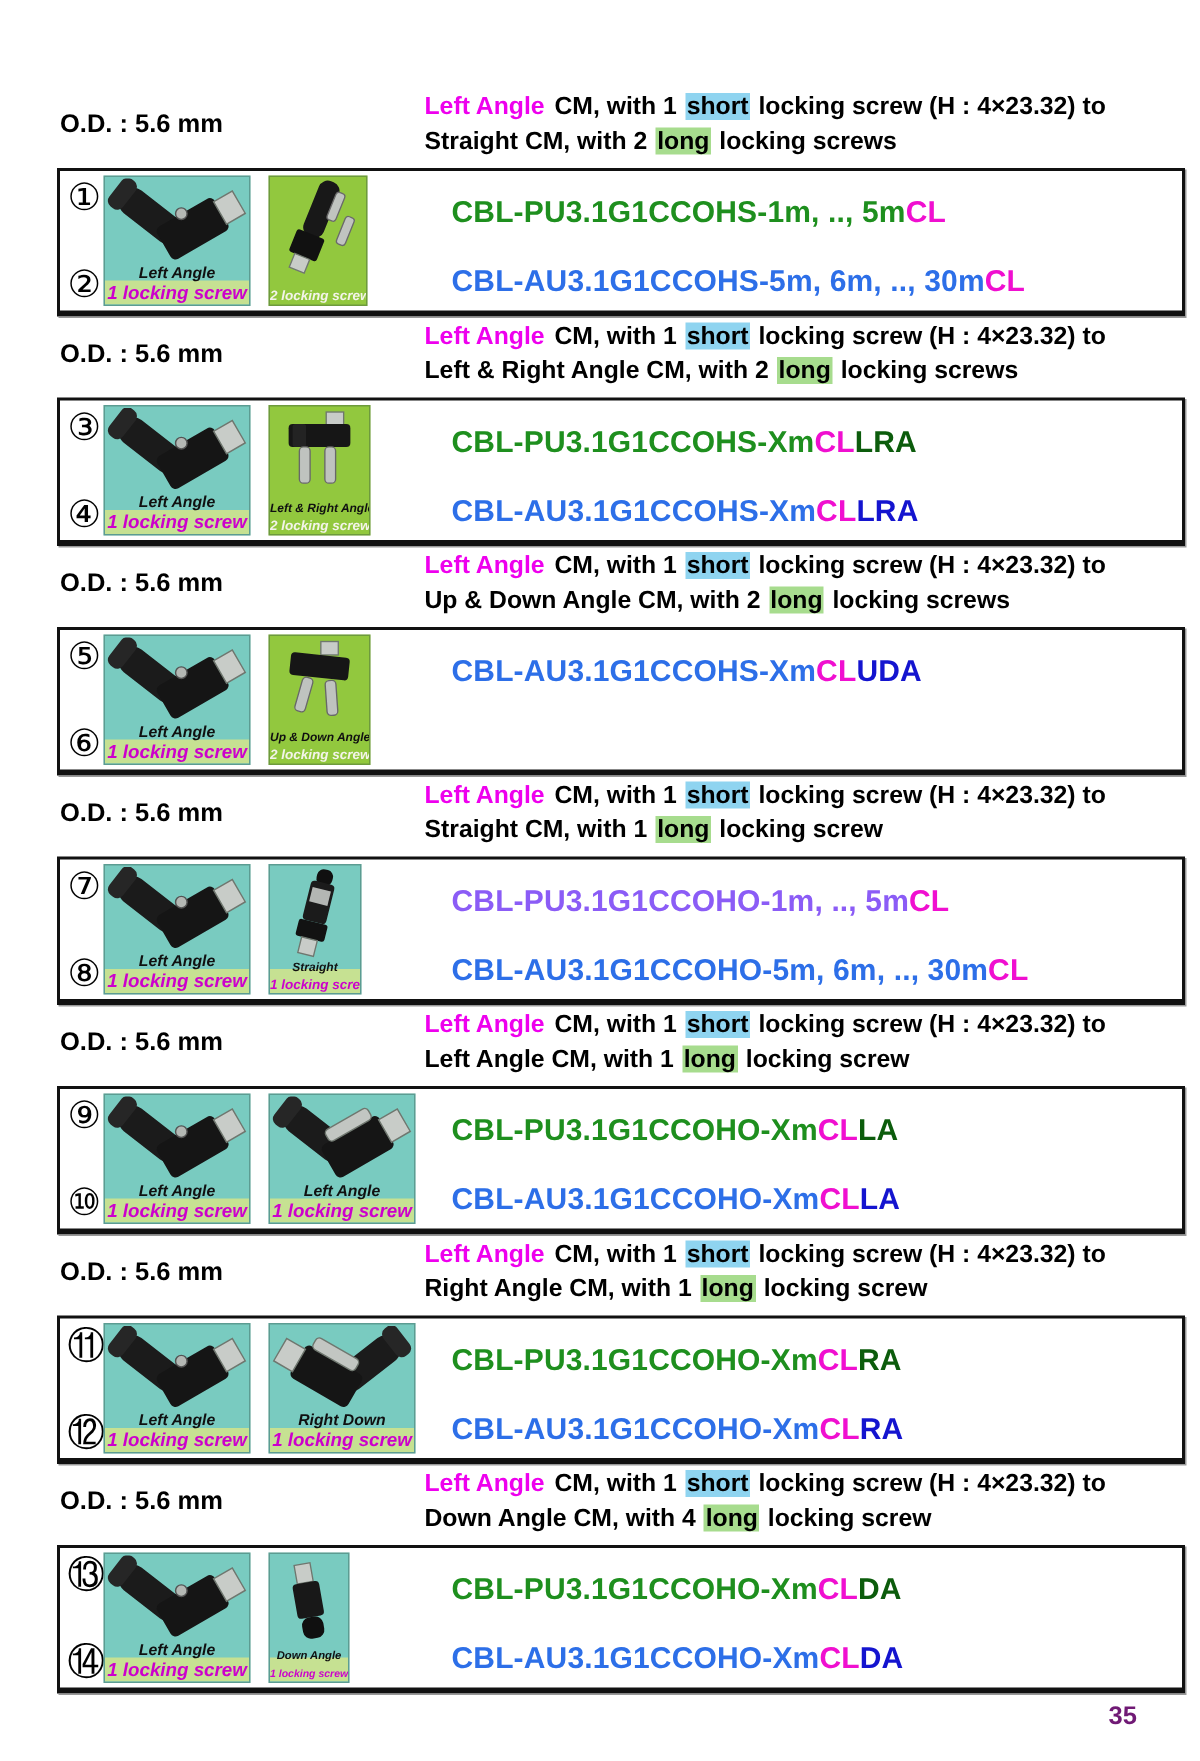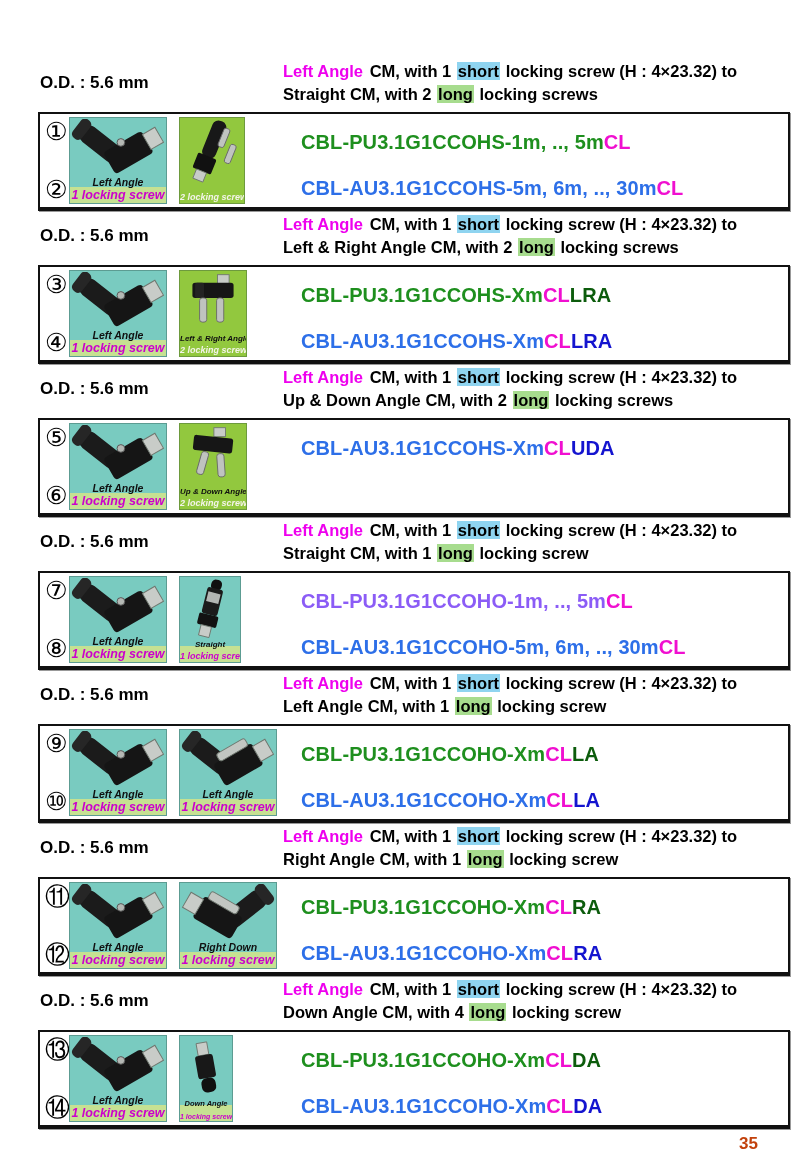--- a/index.html
+++ b/index.html
@@ -396,14 +396,14 @@
               <div class="cap2" style="color: rgb(204, 0, 204);">1 locking screw</div>
             </figure>
           </div>
       <div class="parts">
             <div class="part-line"><span style="color: rgb(30, 143, 30);">CBL-PU3.1G1CCOHO-Xm</span><span style="color: rgb(240, 15, 208);">CL</span><span style="color: rgb(12, 92, 12);">DA</span></div>
             <div class="part-line"><span style="color: rgb(45, 111, 232);">CBL-AU3.1G1CCOHO-Xm</span><span style="color: rgb(240, 15, 208);">CL</span><span style="color: rgb(20, 20, 207);">DA</span></div>
           </div>
     </div>
   </section>
 </div>
-  <div class="page-num" style="color: #c2410c;">35</div>
+  <div class="page-num" style="color: #701a75;">35</div>
 </main>
 
 </body></html>

